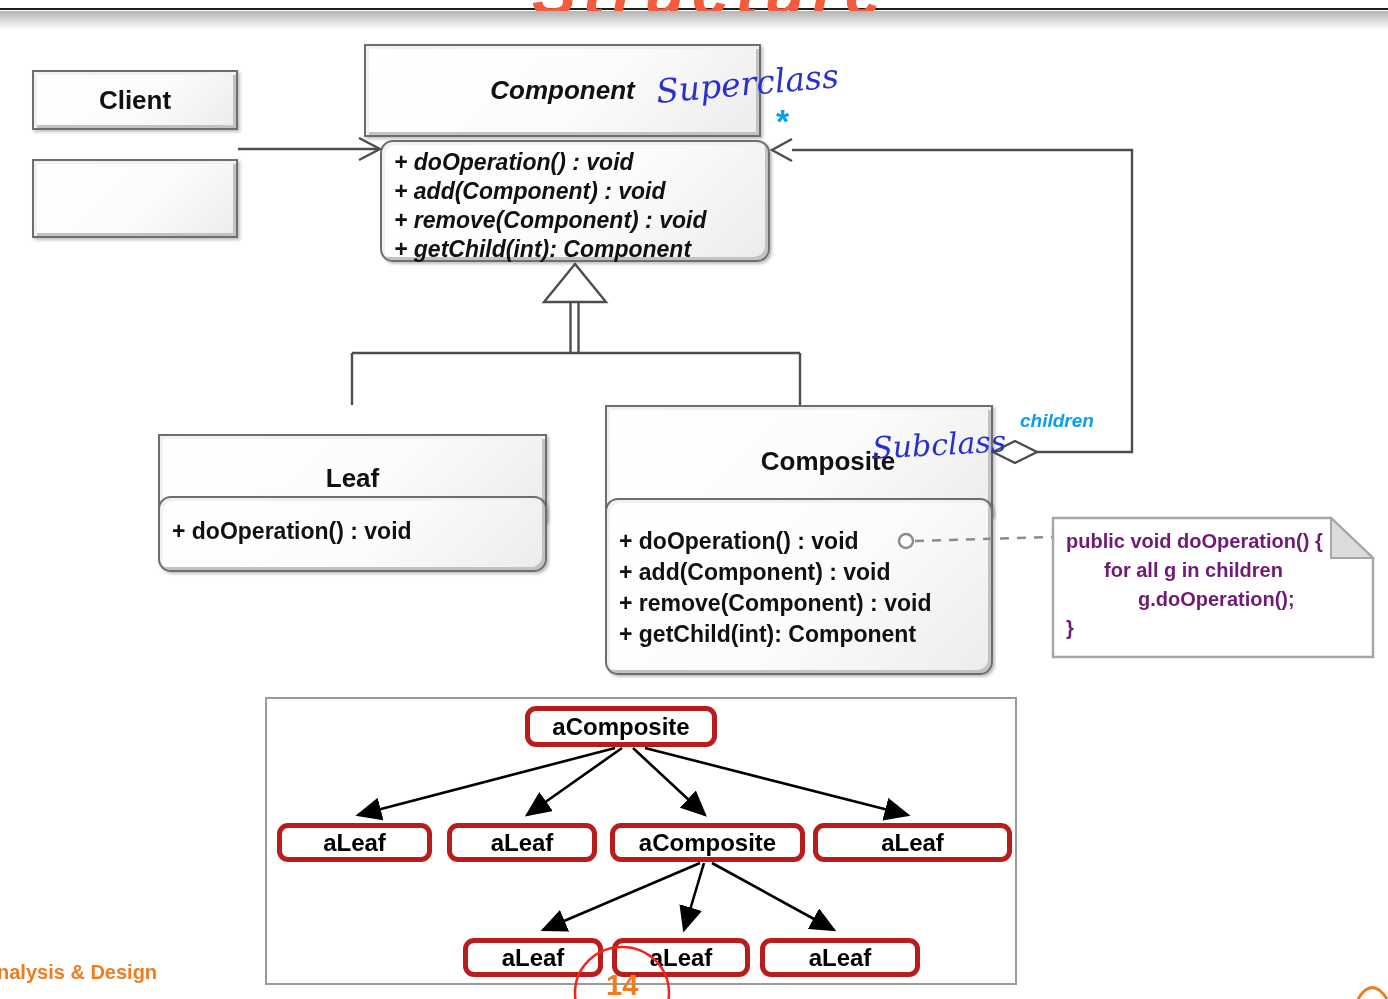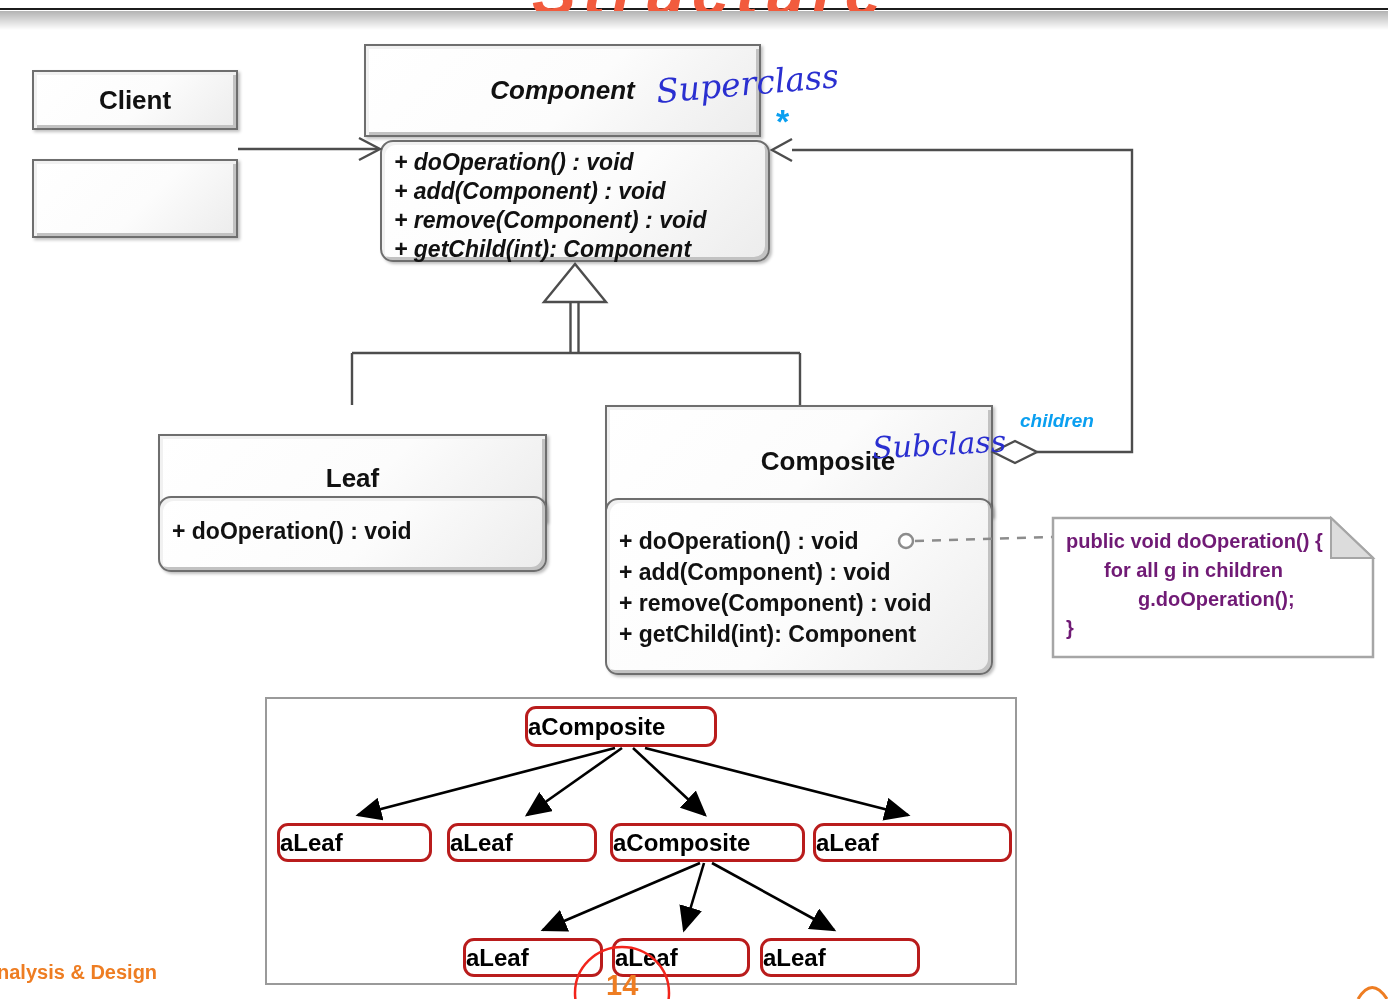--- a/index.html
+++ b/index.html
@@ -40,22 +40,22 @@
   
   .note-text{position:absolute;left:1066px;top:527px;width:300px;color:#701a75;
     font-weight:bold;font-size:20px;line-height:29px;z-index:10;}
   .note-text span{display:block;white-space:nowrap;}
   .note-text .i1{padding-left:38px;}
   .note-text .i2{padding-left:72px;}
 
   
   .tree-rect{position:absolute;left:265px;top:697px;width:752px;height:288px;
     border:2px solid #9a9a9a;box-sizing:border-box;z-index:0;}
-  .tnode{position:absolute;box-sizing:border-box;background:#fff;border:3px solid #b91c1c;
-    border-radius:11px;display:flex;align-items:center;
+  .tnode{position:absolute;box-sizing:border-box;background:#fff;border:5px solid #b91c1c;
+    border-radius:11px;display:flex;align-items:center;justify-content:center;
     font-weight:bold;font-size:24px;color:#000;z-index:1;}
 
   
   .footer-course{position:absolute;left:-3px;top:961px;font-size:20px;font-weight:bold;
     color:#ee7d22;z-index:10;white-space:nowrap;}
   .page-num{position:absolute;left:606px;top:969px;font-size:29px;font-weight:bold;
     color:#ee7d22;z-index:10;}
 
   .overlay{position:absolute;left:0;top:0;z-index:5;pointer-events:none;}
 </style>

